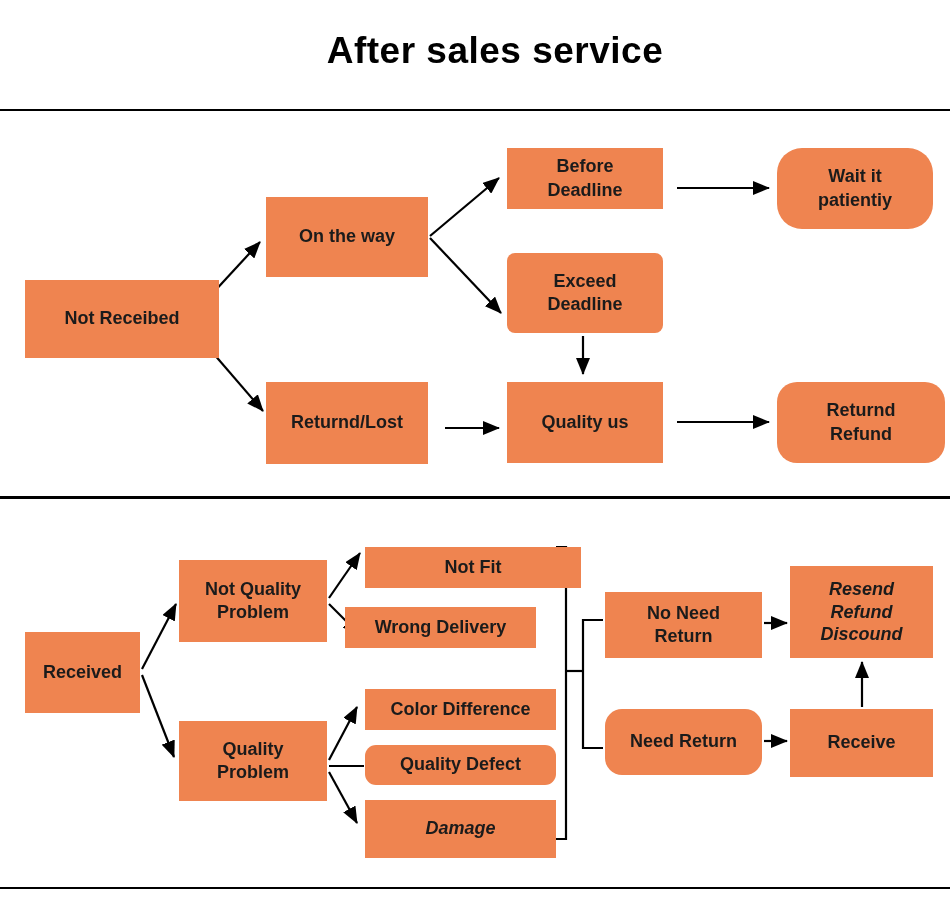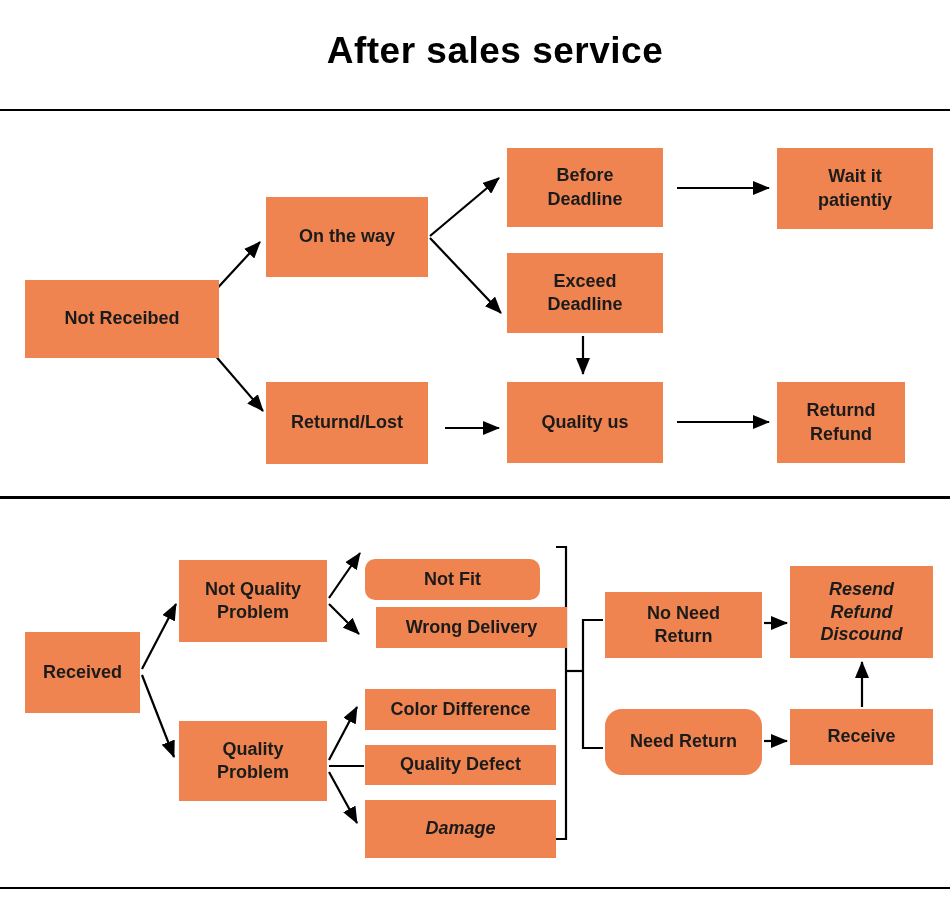--- a/index.html
+++ b/index.html
@@ -90,41 +90,41 @@
     <polyline points="603,620 583,620 583,748 603,748"></polyline>
 
     <line x1="764" y1="623" x2="787" y2="623" marker-end="url(#ah)"></line>
     <line x1="764" y1="741" x2="787" y2="741" marker-end="url(#ah)"></line>
     <line x1="862" y1="707" x2="862" y2="662" marker-end="url(#ah)"></line>
   </svg>
 
   <div class="node" style="left:25px;top:280px;width:194px;height:78px;">Not Receibed</div>
   <div class="node" style="left:266px;top:197px;width:162px;height:80px;text-align:center;">On the way</div>
   <div class="node" style="left:266px;top:382px;width:162px;height:82px;">Returnd/Lost</div>
-  <div class="node" style="left:507px;top:148px;width:156px;height:79px;text-align:center;">Before
+  <div class="node" style="left:507px;top:148px;width:156px;height:61px;text-align:center;">Before
 Deadline</div>
-  <div class="node" style="left:507px;top:253px;width:156px;height:80px;">Exceed
+  <div class="node" style="left:507px;top:253px;width:156px;height:80px;border-radius:8px;">Exceed
 Deadline</div>
   <div class="node" style="left:507px;top:382px;width:156px;height:81px;">Quality us</div>
-  <div class="node" style="left:777px;top:148px;width:156px;height:81px;">Wait it
+  <div class="node" style="left:777px;top:148px;width:156px;height:81px;border-radius:25px;">Wait it
 patientiy</div>
-  <div class="node" style="left:777px;top:382px;width:128px;height:81px;">Returnd
+  <div class="node" style="left:777px;top:382px;width:168px;height:81px;border-radius:20px;">Returnd
 Refund</div>
 
   <div class="node" style="left:25px;top:632px;width:115px;height:81px;">Received</div>
   <div class="node" style="left:179px;top:560px;width:148px;height:82px;">Not Quality
 Problem</div>
   <div class="node" style="left:179px;top:721px;width:148px;height:80px;">Quality
 Problem</div>
-  <div class="node" style="left:365px;top:559px;width:175px;height:41px;border-radius:10px;">Not Fit</div>
-  <div class="node" style="left:376px;top:607px;width:191px;height:41px;">Wrong Delivery</div>
+  <div class="node" style="left:365px;top:547px;width:216px;height:41px;">Not Fit</div>
+  <div class="node" style="left:345px;top:607px;width:191px;height:41px;">Wrong Delivery</div>
   <div class="node" style="left:365px;top:689px;width:191px;height:41px;">Color Difference</div>
-  <div class="node" style="left:365px;top:745px;width:191px;height:40px;">Quality Defect</div>
+  <div class="node" style="left:365px;top:745px;width:191px;height:40px;border-radius:11px;">Quality Defect</div>
   <div class="node" style="left:365px;top:800px;width:191px;height:58px;font-style:italic;">Damage</div>
   <div class="node" style="left:605px;top:592px;width:157px;height:66px;">No Need
 Return</div>
   <div class="node" style="left:605px;top:709px;width:157px;height:66px;border-radius:17px;">Need Return</div>
   <div class="node" style="left:790px;top:566px;width:143px;height:92px;line-height:1.25;font-style:italic;">Resend
 Refund
 Discound</div>
-  <div class="node" style="left:790px;top:709px;width:143px;height:56px;">Receive</div>
+  <div class="node" style="left:790px;top:709px;width:143px;height:68px;">Receive</div>
 
 </div>
 
 </body></html>

